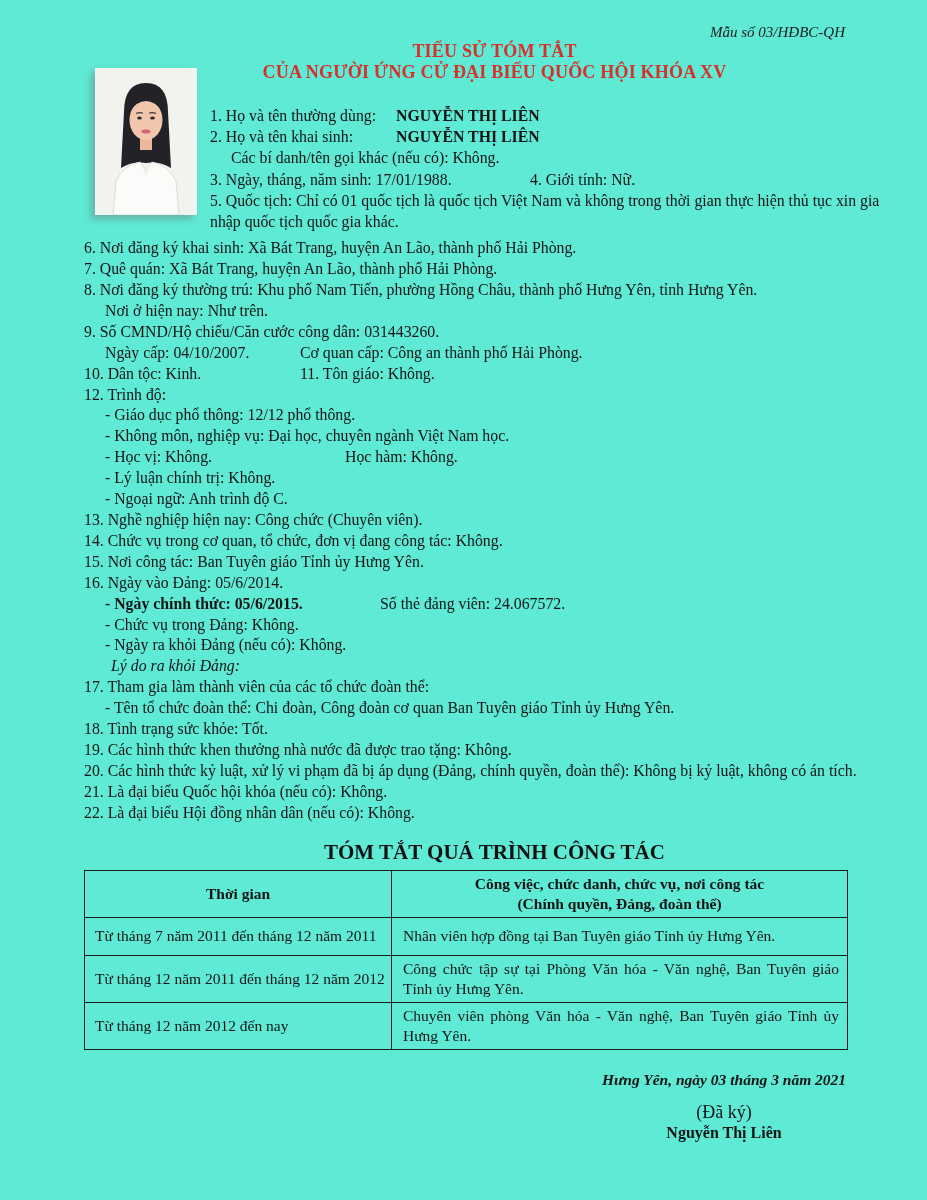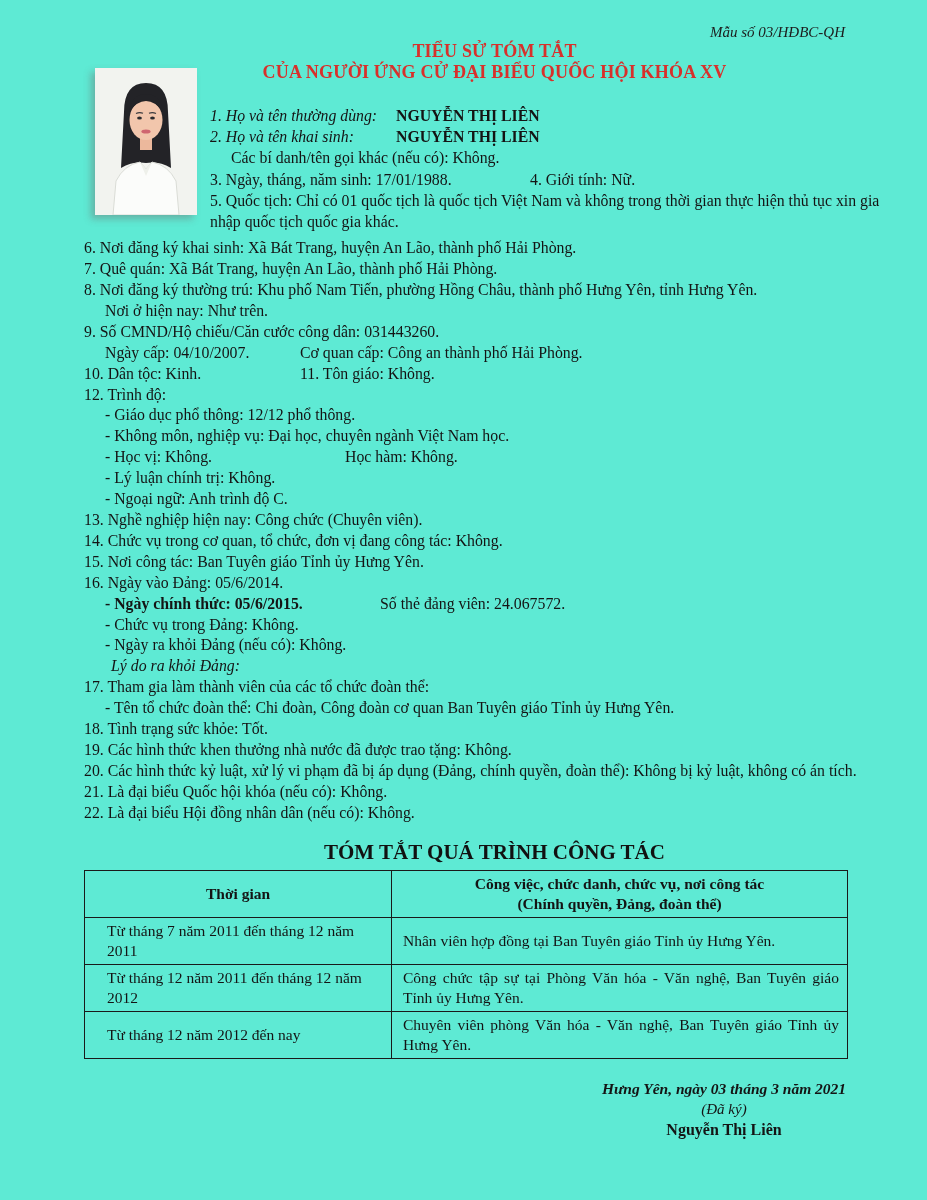--- a/index.html
+++ b/index.html
@@ -26,21 +26,21 @@
   
   .photo{
     position:absolute;left:95px;top:68px;width:102px;height:147px;
     box-shadow:-4px 4px 7px rgba(110,110,110,.45);
     background:#eef0ec;
   }
   .photo svg{display:block;}
   
   .intro{margin:22px 20px 0 210px;}
   .intro .line{line-height:21.2px;}
-  .lblw{display:inline-block;min-width:186px;font-style:italic;}
+  .lblw{display:inline-block;min-width:186px;}
   .bold{font-weight:bold;}
   
   .body{margin:6px 22px 0 84px;}
   .body .line{line-height:20.9px;}
   .ind1{padding-left:21px;}
   .ind2{padding-left:27px;font-style:italic;}
   .pairL{display:inline-block;}
   .w320{width:320px;}
   .w195{width:195px;}
   .w216{width:216px;}
@@ -55,29 +55,29 @@
     margin:7px 0 0 84px;width:764px;
     border-collapse:collapse;table-layout:fixed;
   }
   table.career th,table.career td{
     border:1.5px solid #1a1a1a;
     font-size:15.5px;line-height:20px;color:#141414;
     vertical-align:middle;
   }
   table.career col.c1{width:307px;}
   table.career th{font-weight:bold;text-align:center;padding:3px 6px;height:38px;}
-  td.time{padding:3px 6px 3px 22px;text-align:left;}
+  td.time{padding:3px 6px 3px 10px;text-align:left;}
   td.work{padding:3px 8px 3px 11px;text-align:left;}
   td.work.just{text-align:justify;}
   tr.r1 td{height:31px;}
   tr.r2 td,tr.r3 td{height:37px;}
   
   .signature{width:330px;margin:20px 38px 0 auto;text-align:center;}
   .sig-date{font-style:italic;font-weight:bold;font-size:15.5px;line-height:19px;}
-  .sig-note{font-style:italic;font-size:15px;line-height:18px;margin-top:2px;}
+  .sig-note{font-size:18px;line-height:18px;margin-top:14px;}
   .sig-name{font-weight:bold;font-size:16px;line-height:19px;margin-top:2px;}
 </style>
 </head>
 <body>
 
 <div class="page">
 
   <div class="form-code">Mẫu số 03/HĐBC-QH</div>
 
   <div class="titles">

